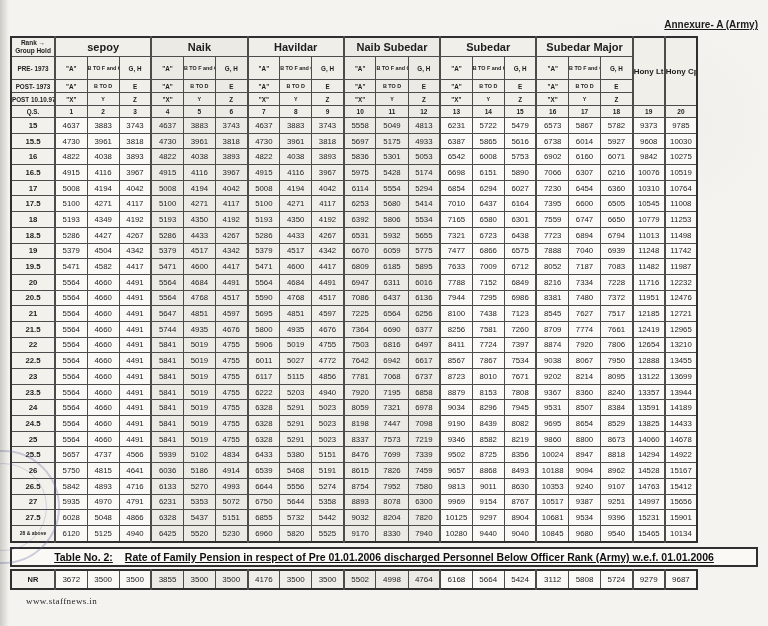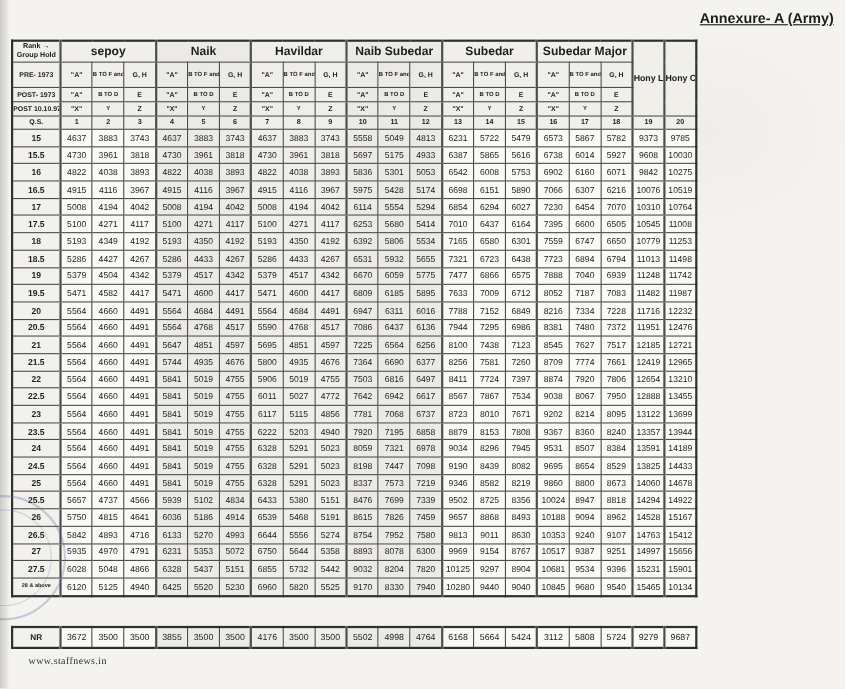--- a/index.html
+++ b/index.html
@@ -4,25 +4,25 @@
 <style>
   html,body{margin:0;padding:0;}
   body{width:768px;height:626px;background:#e8e6e1;font-family:"Liberation Sans", sans-serif;}
   .page{position:relative;width:768px;height:626px;overflow:hidden;background:#f4f3ef;
         background-image:
           radial-gradient(ellipse 300px 220px at 230px 300px, rgba(145,143,135,0.09), transparent 70%),
           radial-gradient(ellipse 280px 320px at 450px 330px, rgba(145,143,135,0.08), transparent 70%),
           radial-gradient(ellipse 200px 150px at 640px 120px, rgba(145,143,135,0.06), transparent 70%);}
   .page::before{content:'';position:absolute;left:0;top:0;bottom:0;width:9px;
         background:linear-gradient(to right, rgba(60,60,52,0.22), rgba(60,60,52,0));pointer-events:none;z-index:5;}
-  .annexure{position:absolute;top:9px;right:10px;font-size:13px;font-weight:bold;color:#1c1c1c;text-decoration:underline;}
+  .annexure{position:absolute;top:19px;right:10px;font-size:10px;font-weight:bold;color:#1c1c1c;text-decoration:underline;}
   .t1-title{position:absolute;top:18px;left:38px;width:726px;font-size:10.5px;font-weight:bold;color:#101010;white-space:nowrap;}
   .tlabel{text-decoration:underline;margin-right:12px;}
   .ttext{text-decoration:underline;}
-  .ptable{position:absolute;left:10px;width:624px;border-collapse:collapse;table-layout:fixed;background:#faf9f5;border:2px solid #2f2f2f;}
+  .ptable{position:absolute;left:10px;width:688px;border-collapse:collapse;table-layout:fixed;background:#faf9f5;border:2px solid #2f2f2f;}
   #t1{top:36px;}
   #t2{top:569px;}
   .ptable th,.ptable td{border:1px solid #4c4c4c;text-align:center;vertical-align:middle;color:#1d1d1d;padding:0;overflow:hidden;white-space:nowrap;}
   .gstart{border-left-width:2px !important;}
   .c1{border-right-width:2px !important;}
   thead th{background:#f1efe9;font-weight:bold;}
   .corner{font-size:6.5px;line-height:1.25;}
   .corner .ln1{display:block;}
   .rankname{font-size:11px;height:18px;}
   .rowlab{font-size:6.3px;}
@@ -281,21 +281,21 @@
           <td class="d sh2">4194</td>
           <td class="d sh2">4042</td>
           <td class="d sh1 gstart">6114</td>
           <td class="d sh1">5554</td>
           <td class="d sh1">5294</td>
           <td class="d gstart">6854</td>
           <td class="d">6294</td>
           <td class="d">6027</td>
           <td class="d gstart">7230</td>
           <td class="d">6454</td>
-          <td class="d">7070</td>
+          <td class="d">6360</td>
           <td class="d gstart">10310</td>
           <td class="d gstart">10764</td>
         </tr>
         <tr>
           <th class="qs c1">17.5</th>
           <td class="d gstart">5100</td>
           <td class="d">4271</td>
           <td class="d">4117</td>
           <td class="d sh1 gstart">5100</td>
           <td class="d sh1">4271</td>
@@ -794,20 +794,24 @@
           <td class="d">9040</td>
           <td class="d gstart">10845</td>
           <td class="d">9680</td>
           <td class="d">9540</td>
           <td class="d gstart">15465</td>
           <td class="d gstart">10134</td>
         </tr>
       </tbody>
     </table>
 
+  <div class="t2-titlebox">
+    <span class="tlabel">Table No. 2:</span>
+      <span class="ttext">Rate of Family Pension in respect of Pre 01.01.2006 discharged  Personnel Below Officer Rank (Army) w.e.f. 01.01.2006</span>
+  </div>
 
   <table id="t2" class="ptable">
       <colgroup>
         <col style="width: 44px;">
         <col>
         <col>
         <col>
         <col>
         <col>
         <col>

